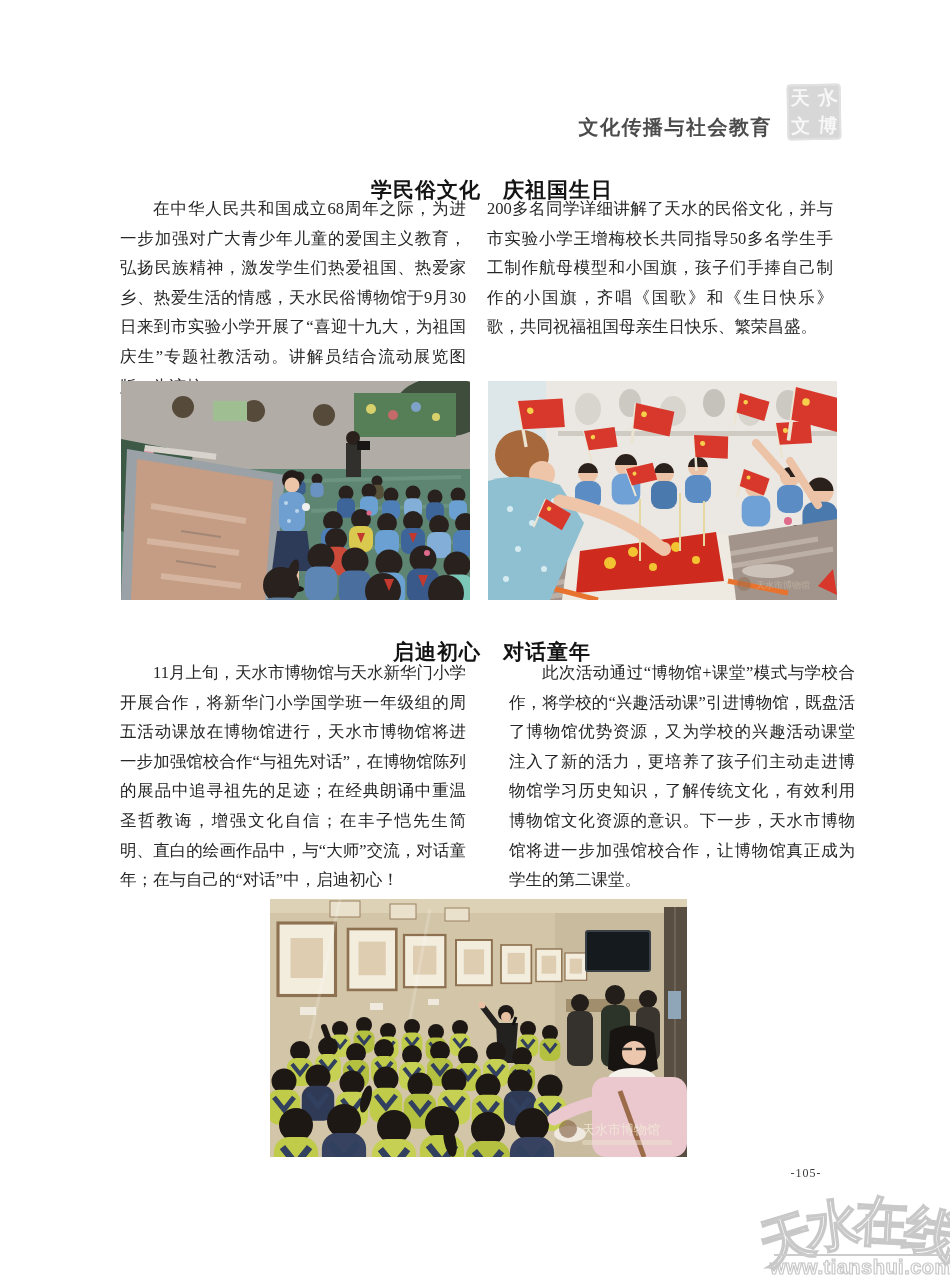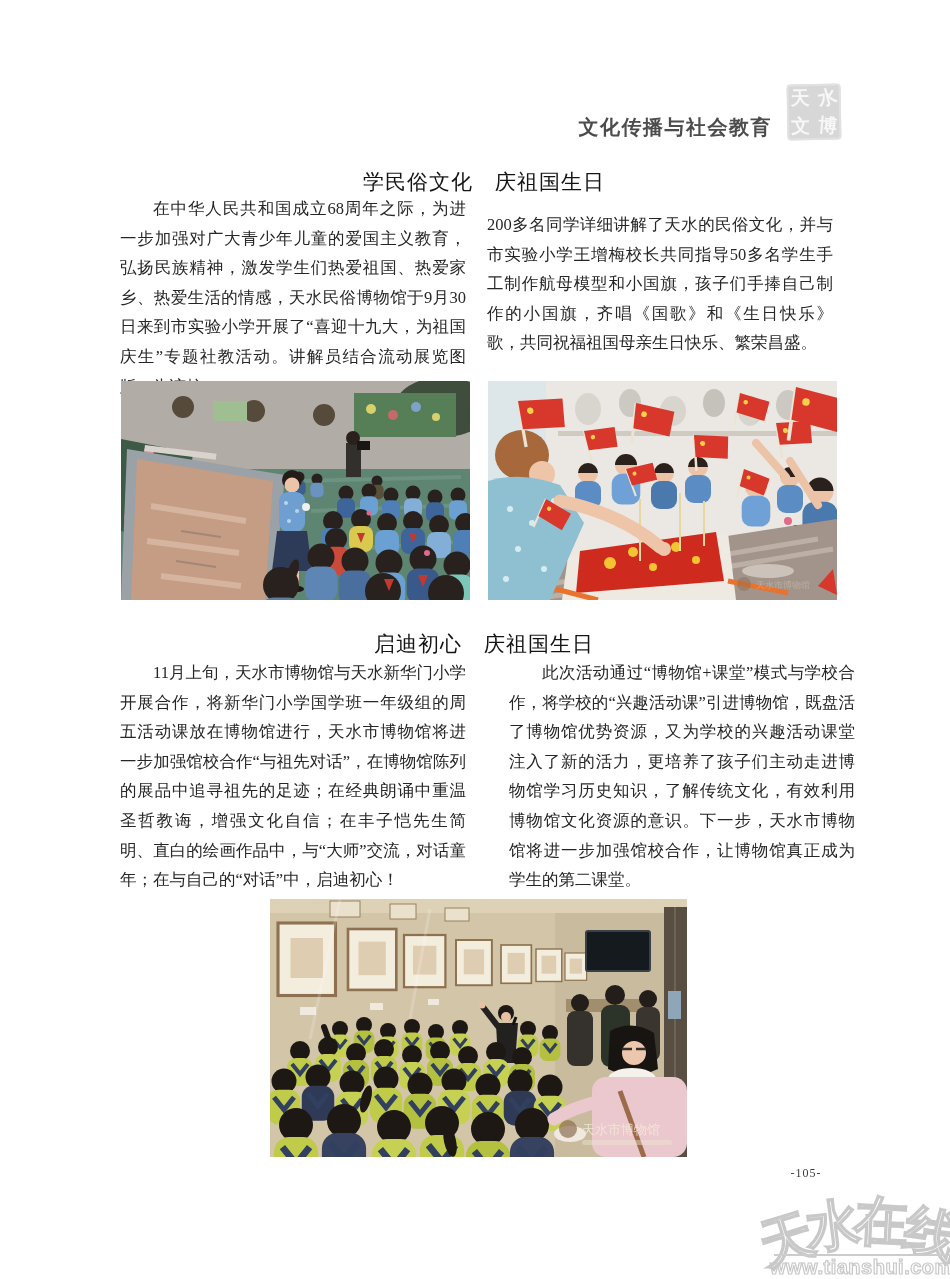--- a/index.html
+++ b/index.html
@@ -12,33 +12,33 @@
         font-size:20px;color:#4c4c4c;letter-spacing:1.5px;}
   .seal{position:absolute;left:787px;top:84px;width:54px;height:56px;background:#c9c9c9;
         opacity:.72;border-radius:4px;display:grid;grid-template-columns:1fr 1fr;
         transform:rotate(-1deg);box-shadow:0 0 0 2px #d6d6d6 inset;}
   .seal span{display:flex;align-items:center;justify-content:center;font-size:19px;
         font-weight:700;color:#f4f4f4;font-family:"Liberation Serif",serif;}
   .seal span:nth-child(2){transform:rotate(-14deg);}
   .seal span:nth-child(4){transform:rotate(6deg);}
 
   
-  .article-title{position:absolute;left:120px;width:712px;margin:8px;text-align:center;
-        font-family:"Liberation Sans","DejaVu Sans",sans-serif;font-weight:400;
+  .article-title{position:absolute;left:120px;width:712px;margin:16px;text-align:center;
+        font-family:"Liberation Sans","DejaVu Sans",sans-serif;font-weight:700;
         font-size:21px;color:#141414;letter-spacing:1px;}
   #title-1{top:160px;}
   #title-2{top:622px;}
 
   
   .col{position:absolute;width:346px;font-size:16.5px;line-height:29.6px;
         text-align:justify;color:#262626;}
   .col p{margin:0;}
   .indent{text-indent:2em;}
   #a1-col1{left:120px;top:194px;}
-  #a1-col2{left:487px;top:194px;margin-top:16px;}
+  #a1-col2{left:487px;top:194px;}
   #a2-col1{left:120px;top:658px;}
   #a2-col2{left:509px;top:658px;}
 
   
   .photo{position:absolute;overflow:hidden;background:#5eead4;}
   #photo-1{left:121px;top:381px;width:349px;height:219px;}
   #photo-2{left:488px;top:381px;width:349px;height:219px;}
   #photo-3{left:270px;top:899px;width:417px;height:258px;}
   .photo svg{display:block;}
 
@@ -248,21 +248,21 @@
       <use href="#flag" transform="translate(58,118) rotate(24) scale(.85)"></use>
       <polygon points="330,205 345,188 349,214" fill="#d8372b"></polygon>
 
       <g opacity="0.45">
         <circle cx="256" cy="203" r="7" fill="#8d6c4f"></circle>
         <text x="268" y="207" font-size="9" fill="#d6c9b4">天水市博物馆</text>
       </g>
     </svg>
   </figure>
 
-  <h1 id="title-2" class="article-title">启迪初心　庆祖国生日</h1>
+  <h1 id="title-2" class="article-title">启迪初心　对话童年</h1>
   <div id="a2-col1" class="col">
     <p class="indent">11月上旬，天水市博物馆与天水新华门小学开展合作，将新华门小学国学班一年级组的周五活动课放在博物馆进行，天水市博物馆将进一步加强馆校合作“与祖先对话”，在博物馆陈列的展品中追寻祖先的足迹；在经典朗诵中重温圣哲教诲，增强文化自信；在丰子恺先生简明、直白的绘画作品中，与“大师”交流，对话童年；在与自己的“对话”中，启迪初心！</p>
   </div>
   <div id="a2-col2" class="col">
     <p class="indent">此次活动通过“博物馆+课堂”模式与学校合作，将学校的“兴趣活动课”引进博物馆，既盘活了博物馆优势资源，又为学校的兴趣活动课堂注入了新的活力，更培养了孩子们主动走进博物馆学习历史知识，了解传统文化，有效利用博物馆文化资源的意识。下一步，天水市博物馆将进一步加强馆校合作，让博物馆真正成为学生的第二课堂。</p>
   </div>
 
   <figure id="photo-3" class="photo" style="margin:0">
     <svg width="417" height="258" viewBox="0 0 417 258">
       <defs>

